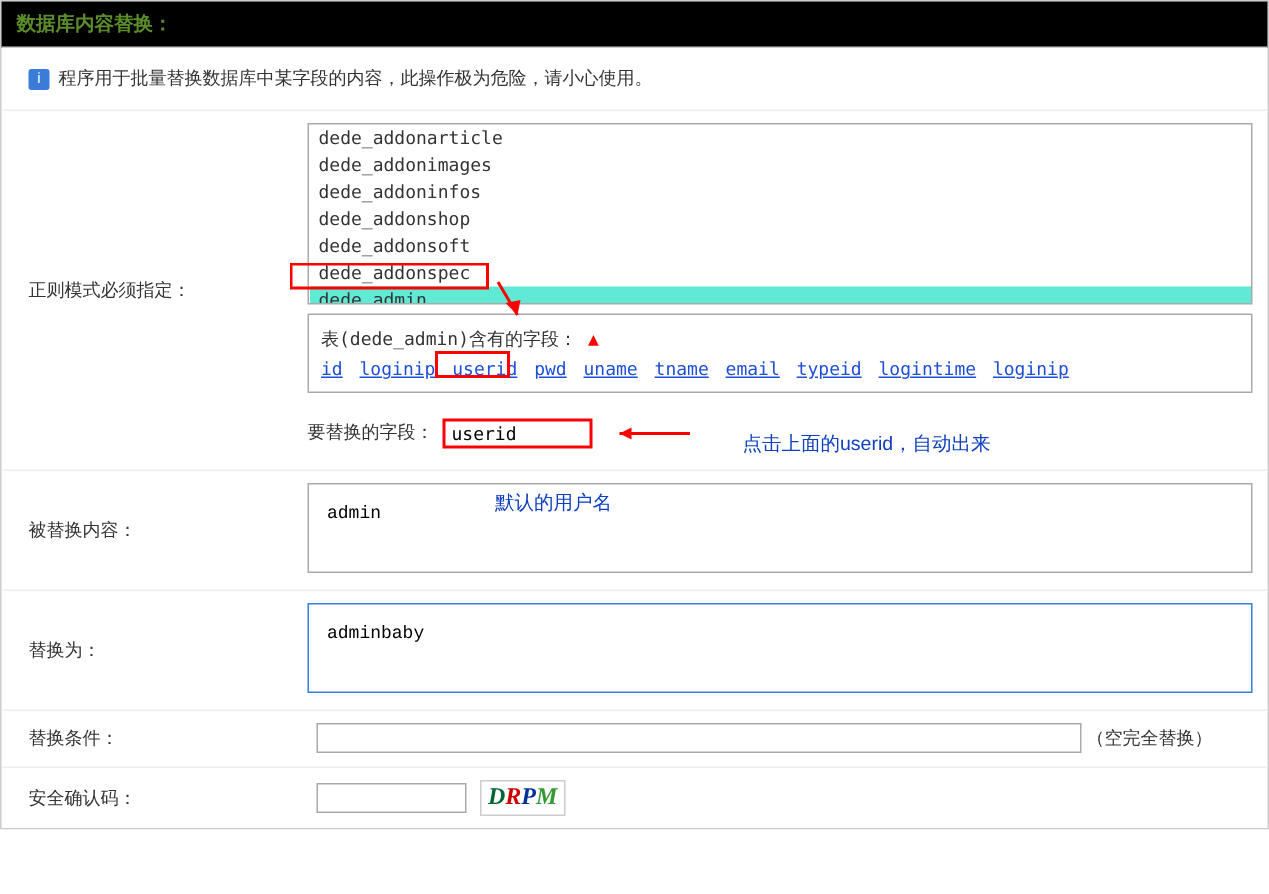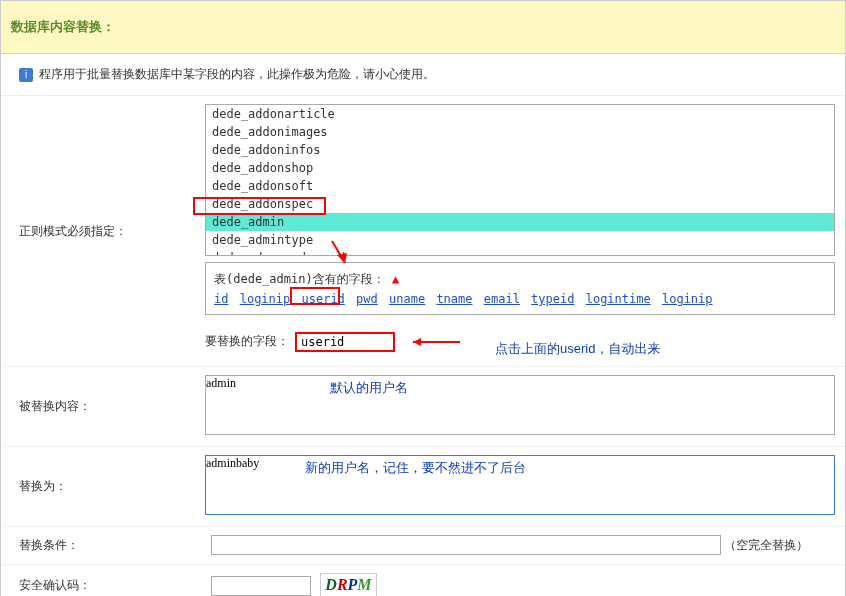--- a/index.html
+++ b/index.html
@@ -1,36 +1,36 @@
 <!DOCTYPE html>
 <html><head>
 <meta charset="utf-8">
 <style>
 * { box-sizing: border-box; margin: 0; padding: 0; }
 body { font-family: "SimSun", "宋体", sans-serif; font-size: 12px; color: #333; background: #fff; }
 .container { width: 846px; border: 1px solid #ccc; }
-.header { background: #fef9c3; border-bottom: 1px solid #ccc; padding: 17px 10px; }
+.header { background: #000000; border-bottom: 1px solid #ccc; padding: 6px 10px; }
 .header-title { color: #5b8c2a; font-weight: bold; font-size: 13px; }
 .content { padding: 0; }
 .info-row { padding: 12px 10px 12px 18px; display: flex; align-items: center; }
 .info-icon { width: 14px; height: 14px; background: #3a7cd8; color: #fff; font-size: 10px; display: inline-flex; align-items: center; justify-content: center; border-radius: 2px; margin-right: 6px; }
 .row { display: flex; border-top: 1px solid #eee; }
 .row.alt { background: #fcfce9; }
 .label-cell { width: 200px; padding: 10px 18px; display: flex; align-items: center; }
 .value-cell { flex: 1; padding: 8px 10px; position: relative; }
-.listbox { width: 630px; height: 152px; border: 1px solid #a9a9a9; overflow-y: scroll; font-family: monospace; font-size: 12px; background: #fff; position: relative; }
+.listbox { width: 630px; height: 121px; border: 1px solid #a9a9a9; overflow-y: scroll; font-family: monospace; font-size: 12px; background: #fff; position: relative; }
 .listbox-item { padding: 2px 6px; cursor: pointer; }
 .listbox-item.selected { background: #5eead4; }
 .red-box { border: 2px solid red; position: absolute; pointer-events: none; }
 .fields-box { width: 630px; border: 1px solid #a9a9a9; padding: 8px; margin-top: 6px; font-family: monospace; position: relative; }
 .fields-box a { color: #1d4ed8; text-decoration: underline; margin-right: 4px; cursor: pointer; }
 .field-row { margin-top: 10px; display: flex; align-items: center; position: relative; }
 .text-input { border: 1px solid #a9a9a9; padding: 2px 4px; font-family: monospace; font-size: 12px; height: 20px; }
 .text-input.redborder { border: 2px solid red; }
-.textarea { width: 630px; height: 60px; border: 1px solid #a9a9a9; padding: 0; font-family: Liberation Serif, serif; font-size: 12px; resize: none; }
+.textarea { width: 630px; height: 60px; border: 1px solid #a9a9a9; padding: 12px; font-family: Liberation Mono, monospace; font-size: 12px; resize: none; }
 .textarea.blueborder { border: 1px solid #3a7cd8; }
 .annotation { color: #1040c0; font-size: 13px; position: absolute; }
 .arrow-svg { position: absolute; }
 .captcha { display: inline-block; padding: 2px 4px; border: 1px solid #ccc; font-family: serif; font-size: 16px; font-weight: bold; font-style: italic; background: #fff; }
 .captcha .c1 { color: #006633; }
 .captcha .c2 { color: #cc0000; }
 .captcha .c3 { color: #003399; }
 .captcha .c4 { color: #339933; }
 .radio-row { display: flex; align-items: center; gap: 6px; }
 </style>
@@ -97,21 +97,20 @@
       <div class="value-cell" style="position:relative;">
         <textarea class="textarea" id="ta-from" style="">admin</textarea>
         <span class="annotation" style="left:135px; top:12px;">默认的用户名</span>
       </div>
     </div>
 
     <div class="row">
       <div class="label-cell">替换为：</div>
       <div class="value-cell" style="position:relative;">
         <textarea class="textarea blueborder" id="ta-to" style="">adminbaby</textarea>
-        <span class="annotation" style="left:110px; top:12px;">新的用户名，记住，要不然进不了后台</span>
       </div>
     </div>
 
     <div class="row">
       <div class="label-cell">替换条件：</div>
       <div class="value-cell">
         <input class="text-input" style="width: 510px;" value="">
         <span>（空完全替换）</span>
       </div>
     </div>

